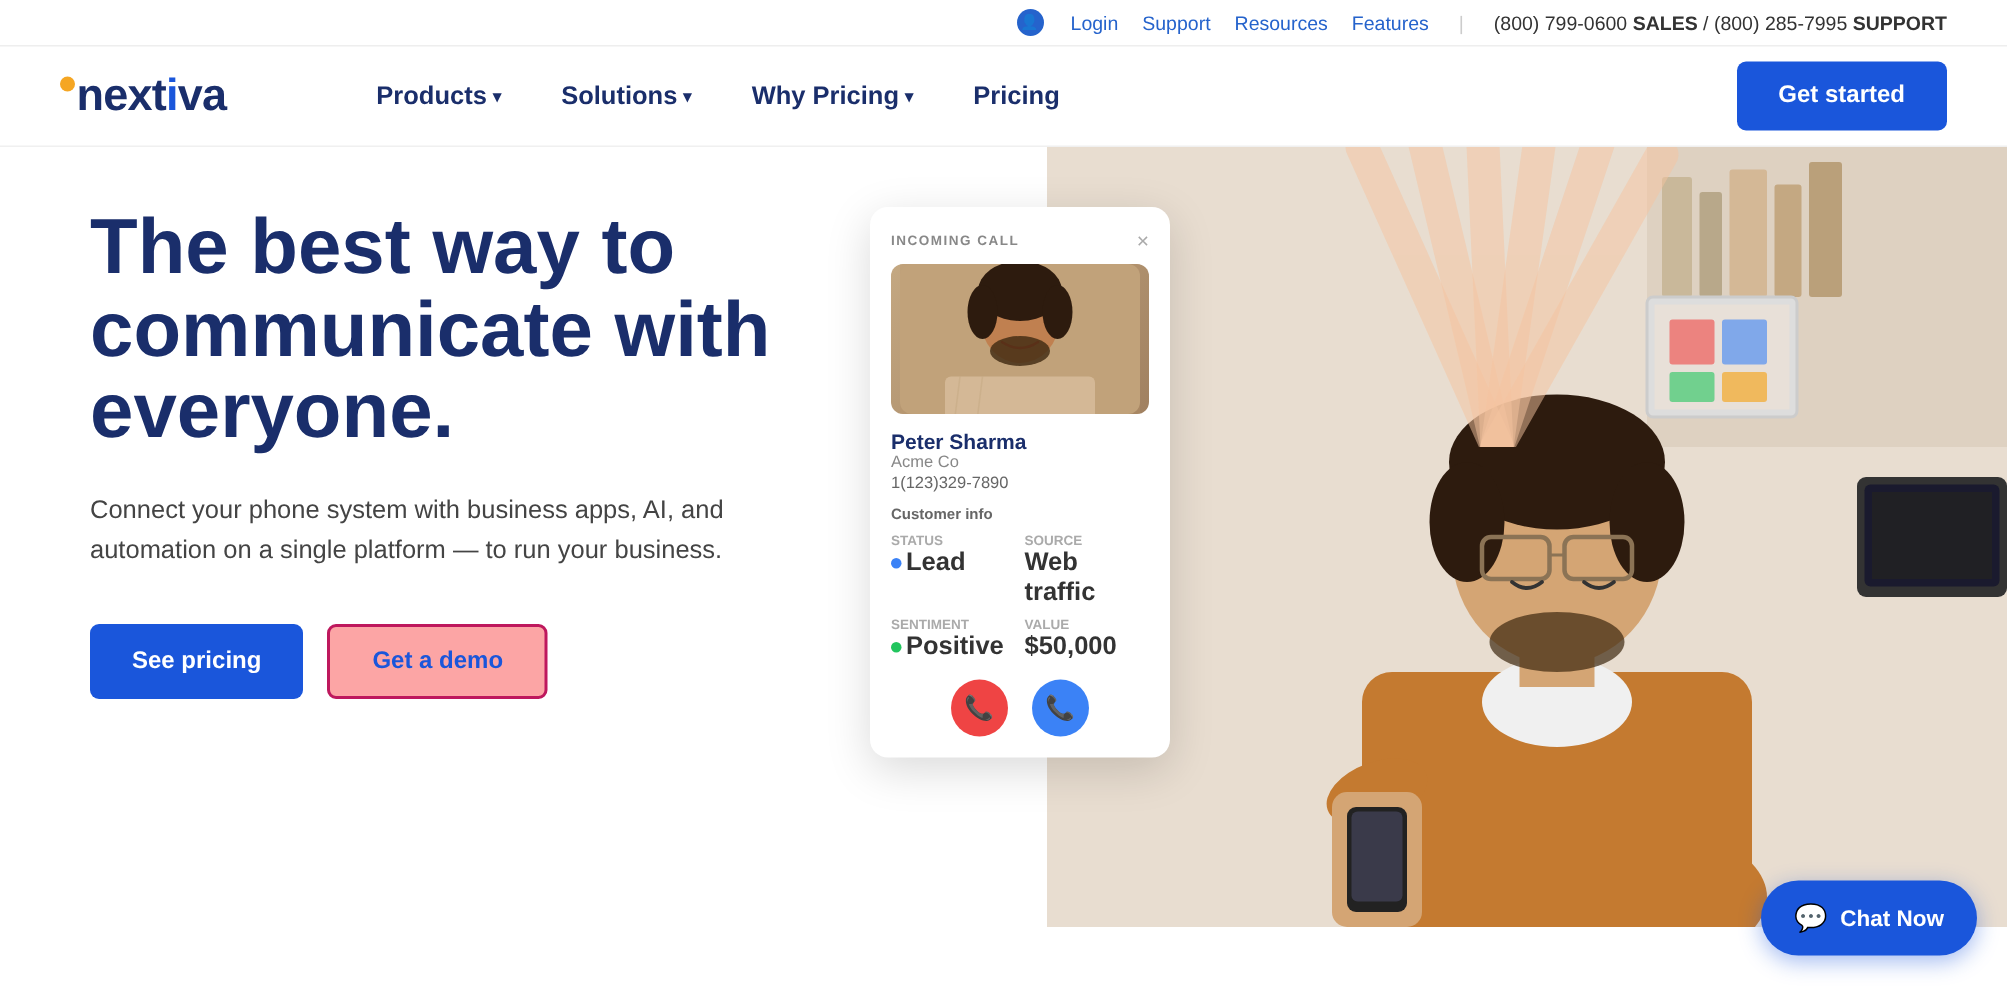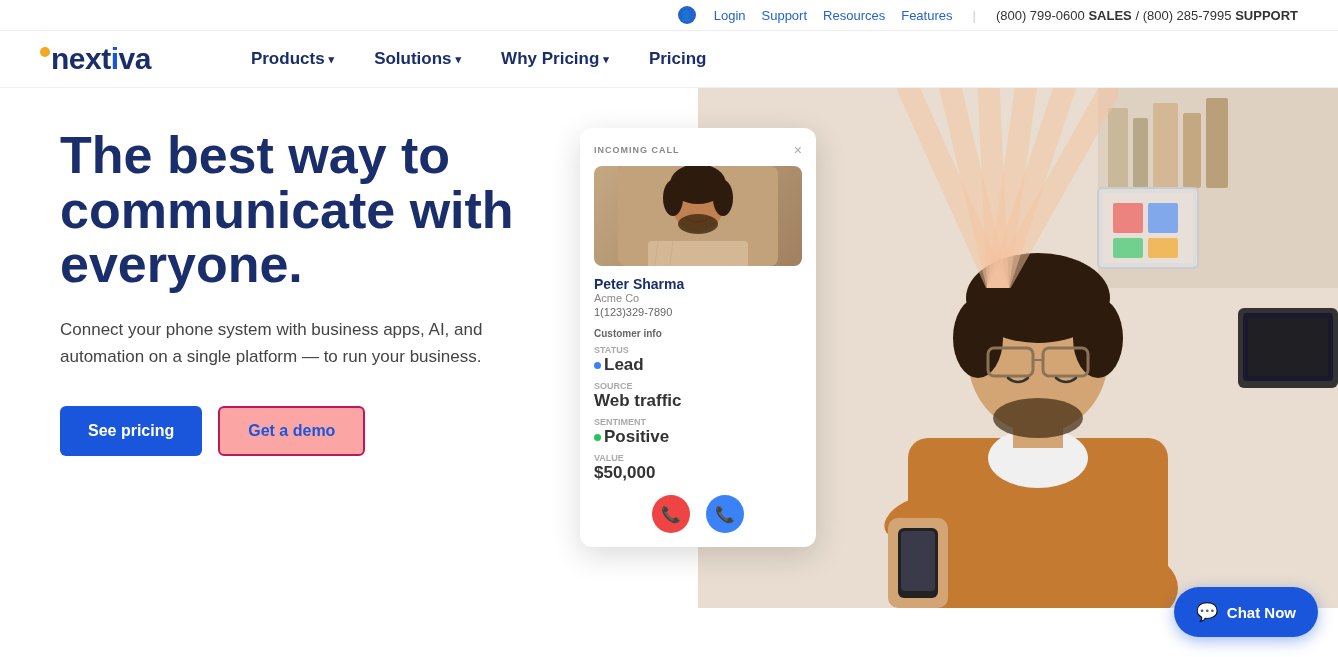--- a/index.html
+++ b/index.html
@@ -143,21 +143,21 @@
       font-weight: 700;
       border-radius: 6px;
       cursor: pointer;
     }
 
     
     .call-card {
       position: absolute;
       left: 580px;
       top: 40px;
-      width: 236px;
+      width: 200px;
       background: white;
       border-radius: 12px;
       box-shadow: 0 8px 30px rgba(0,0,0,0.15);
       padding: 14px;
       z-index: 10;
     }
     .call-card-header {
       display: flex;
       justify-content: space-between;
       align-items: center;
@@ -203,21 +203,21 @@
       margin-bottom: 10px;
     }
     .customer-info-label {
       font-size: 10px;
       color: #666;
       font-weight: 600;
       margin-bottom: 6px;
     }
     .info-grid {
       display: grid;
-      grid-template-columns: 1fr;
+      grid-template-columns: 1fr 1fr;
       gap: 6px;
       margin-bottom: 12px;
     }
     .info-item-label {
       font-size: 9px;
       color: #aaa;
       text-transform: uppercase;
       font-weight: 600;
     }
     .info-item-value {
@@ -324,20 +324,21 @@
     <a href="#" class="nav-item">
       <span>Solutions</span>
       <span class="chevron">▾</span>
     </a>
     <a href="#" class="nav-item">
       <span>Why Pricing</span>
       <span class="chevron">▾</span>
     </a>
     <a href="#" class="nav-pricing">Pricing</a>
   </div>
+  <button class="get-started-btn">Get started</button>
 </nav>
 
 <section class="hero">
   <div class="hero-left">
     <h1 class="hero-title">The best way to communicate with everyone.</h1>
     <p class="hero-subtitle">Connect your phone system with business apps, AI, and automation on a single platform — to run your business.</p>
     <div class="hero-buttons">
       <button class="btn-primary">See pricing</button>
       <button class="btn-secondary">Get a demo</button>
     </div>

